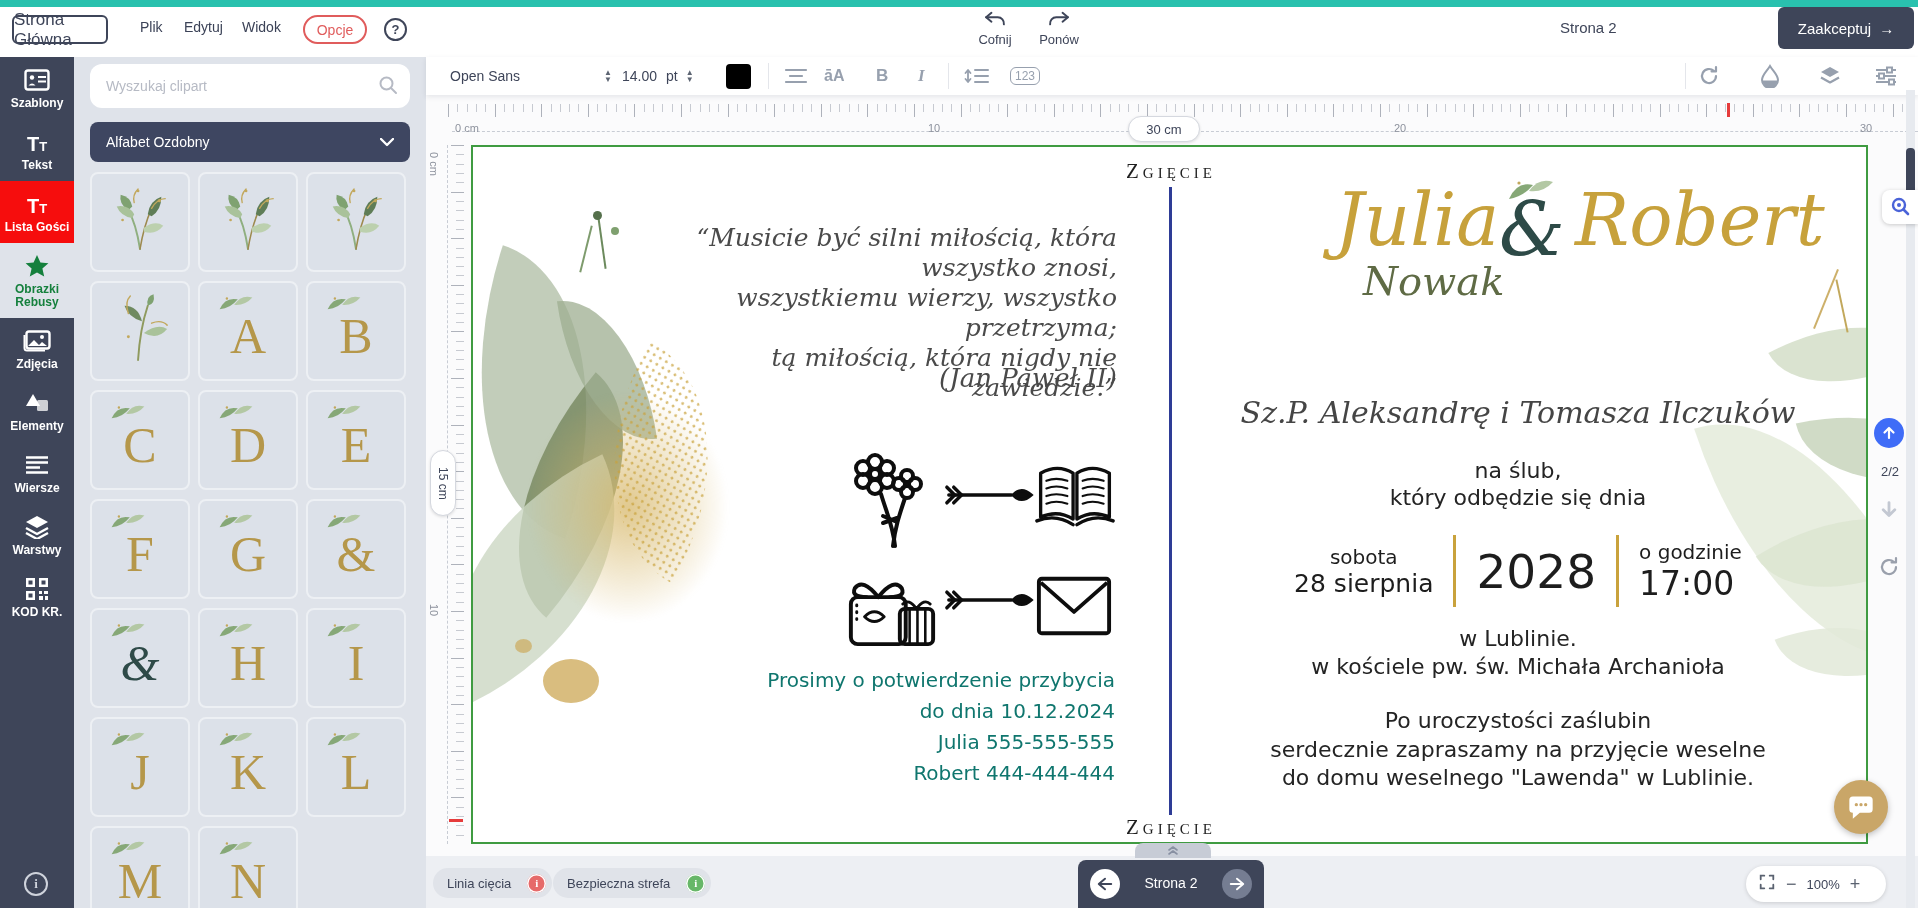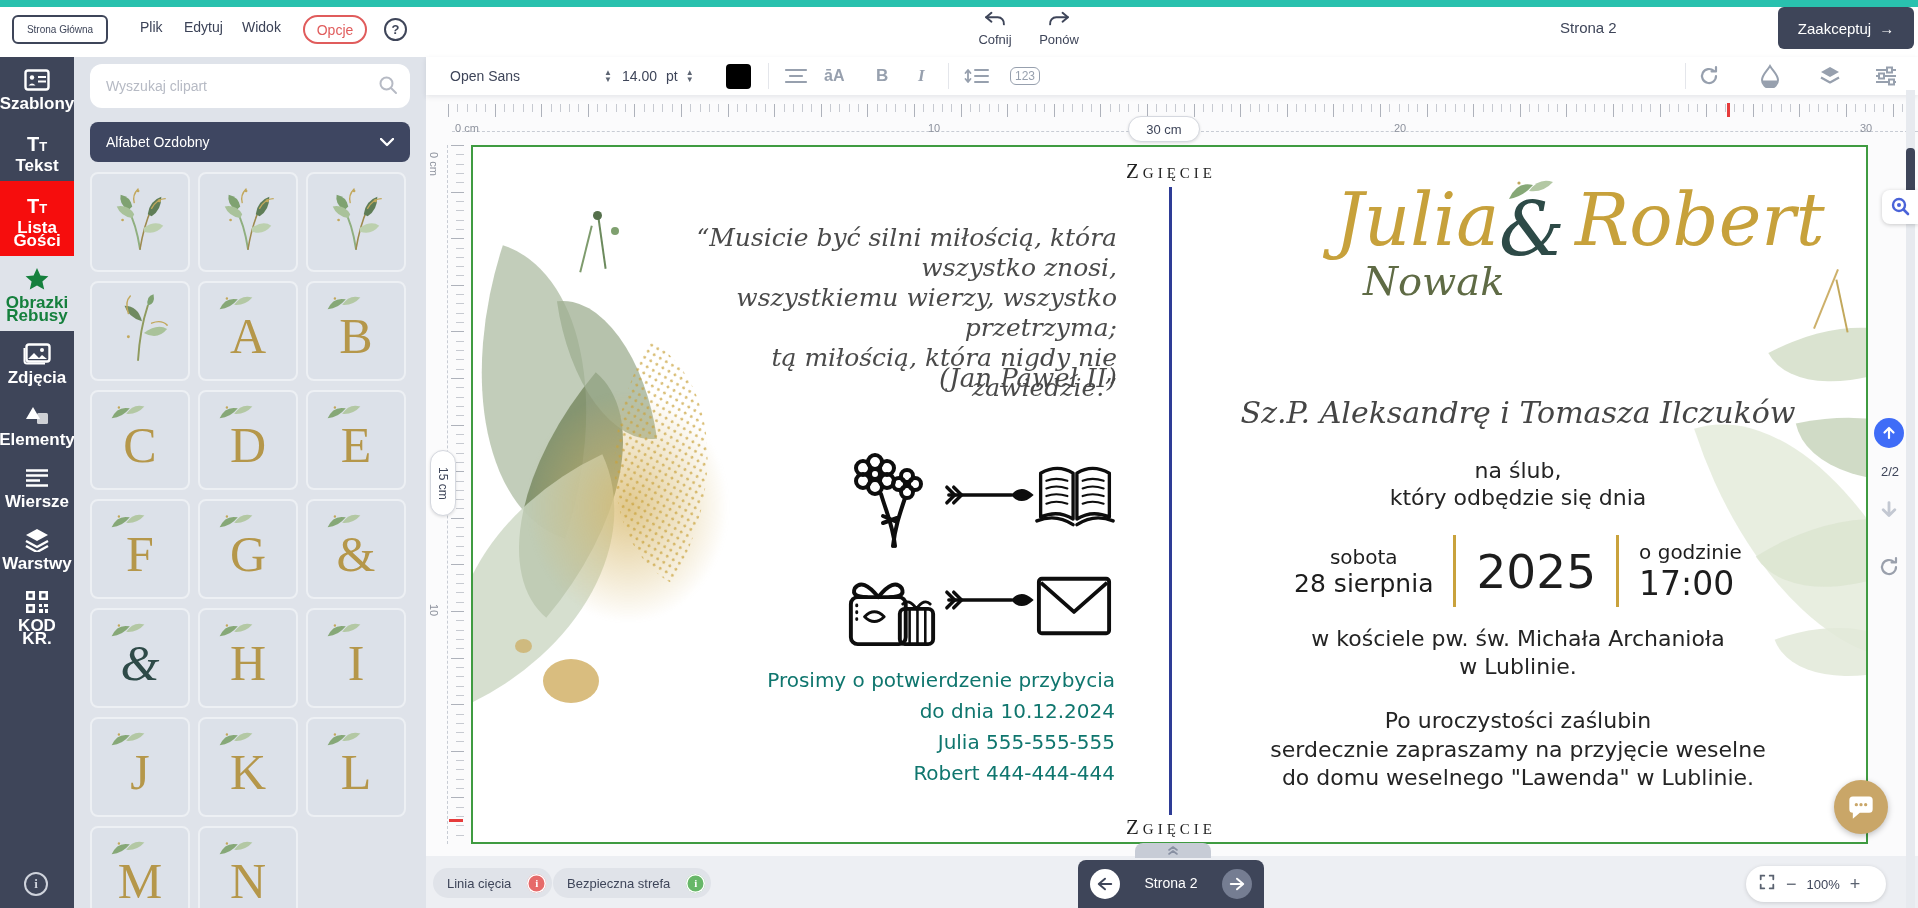--- a/index.html
+++ b/index.html
@@ -4,42 +4,42 @@
 <style>
   * { margin:0; padding:0; box-sizing:border-box; }
   html,body { width:1918px; height:908px; overflow:hidden; background:#fff;
               font-family:"Liberation Sans", sans-serif; }
   .app { position:relative; width:1918px; height:908px; overflow:hidden; }
 
   
   .topstrip { position:absolute; left:0; top:0; width:100%; height:7px; background:#29c1ae; }
   .topbar { position:absolute; left:0; top:7px; width:100%; height:50px; background:#fff; }
   .home-btn { position:absolute; left:12px; top:8px; width:96px; height:29px; border:2px solid #3e4559;
-              border-radius:6px; color:#3e4559; font-size:10px; display:flex; align-items:center;
+              border-radius:6px; color:#3e4559; font-size:17px; display:flex; align-items:center;
               justify-content:center; background:#fff; cursor:pointer; }
   .menu-item { position:absolute; top:12px; font-size:14px; color:#3b4257; cursor:pointer; }
   .opcje-pill { position:absolute; left:303px; top:8px; width:64px; height:29px; border:2px solid #e05c5c;
                 border-radius:16px; color:#e05c5c; font-size:14px; display:flex; align-items:center;
                 justify-content:center; cursor:pointer; }
   .help-circle { position:absolute; left:384px; top:11px; width:23px; height:23px; border:2px solid #3e4559;
                  border-radius:50%; color:#3e4559; font-size:13px; font-weight:bold; display:flex;
                  align-items:center; justify-content:center; cursor:pointer; }
   .undoredo { position:absolute; top:4px; width:58px; text-align:center; cursor:pointer; color:#3e4559; }
   .undoredo .lbl { font-size:13px; display:block; margin-top:1px; }
   .top-page-label { position:absolute; left:1560px; top:12px; font-size:15px; color:#3e4559; }
   .accept-btn { position:absolute; left:1778px; top:0px; width:136px; height:42px; background:#3e4559;
                 border-radius:6px; color:#fff; font-size:15px; display:flex; align-items:center;
                 justify-content:center; gap:8px; cursor:pointer; }
 
   
   .sidebar { position:absolute; left:0; top:57px; width:74px; height:851px; background:#3e4559; }
   .sb-item { width:74px; padding:10px 2px 9px; display:flex; flex-direction:column; align-items:center;
              color:#fff; cursor:pointer; }
   .sb-ic { height:26px; display:flex; align-items:center; justify-content:center; margin-bottom:4px; }
-  .sb-lbl { font-size:17px; font-weight:600; text-align:center; line-height:13px; }
+  .sb-lbl { font-size:12px; font-weight:600; text-align:center; line-height:13px; }
   .sb-red { background:#f60d0d; }
   .sb-sel { background:#dfe3ea; color:#15803d; }
   .tt { font-family:Liberation Sans, sans-serif; font-weight:bold; font-size:20px; line-height:22px;margin-top:7px; }
   .tt small { font-size:13px; }
   .sb-info { position:absolute; left:24px; bottom:12px; width:24px; height:24px; border:2px solid #cfd3dc;
              border-radius:50%; color:#cfd3dc; font-size:13px; font-weight:bold; font-family:"Liberation Serif",serif;
              display:flex; align-items:center; justify-content:center; cursor:pointer; }
 
   
   .panel { position:absolute; left:74px; top:57px; width:352px; height:851px; background:#dfe3ea; }
@@ -707,31 +707,31 @@
       <div>na ślub,</div>
       <div>który odbędzie się dnia</div>
     </div>
 
     <div class="daterow inv-sans">
       <div style="text-align:center">
         <div class="small">sobota</div>
         <div class="day">28 sierpnia</div>
       </div>
       <div class="gold-div"></div>
-      <div class="year">2025</div>
+      <div class="year">2028</div>
       <div class="gold-div"></div>
       <div style="text-align:left">
         <div class="small">o godzinie</div>
         <div class="time">17:00</div>
       </div>
     </div>
 
     <div class="blockc inv-sans" style="top:478px;line-height:28px">
+      <div>w Lublinie.</div>
       <div>w kościele pw. św. Michała Archanioła</div>
-      <div>w Lublinie.</div>
     </div>
 
     <div class="blockc inv-sans" style="top:560px;line-height:28.5px">
       <div>Po uroczystości zaślubin</div>
       <div>serdecznie zapraszamy na przyjęcie weselne</div>
       <div>do domu weselnego "Lawenda" w Lublinie.</div>
     </div>
   </div>
 
 

